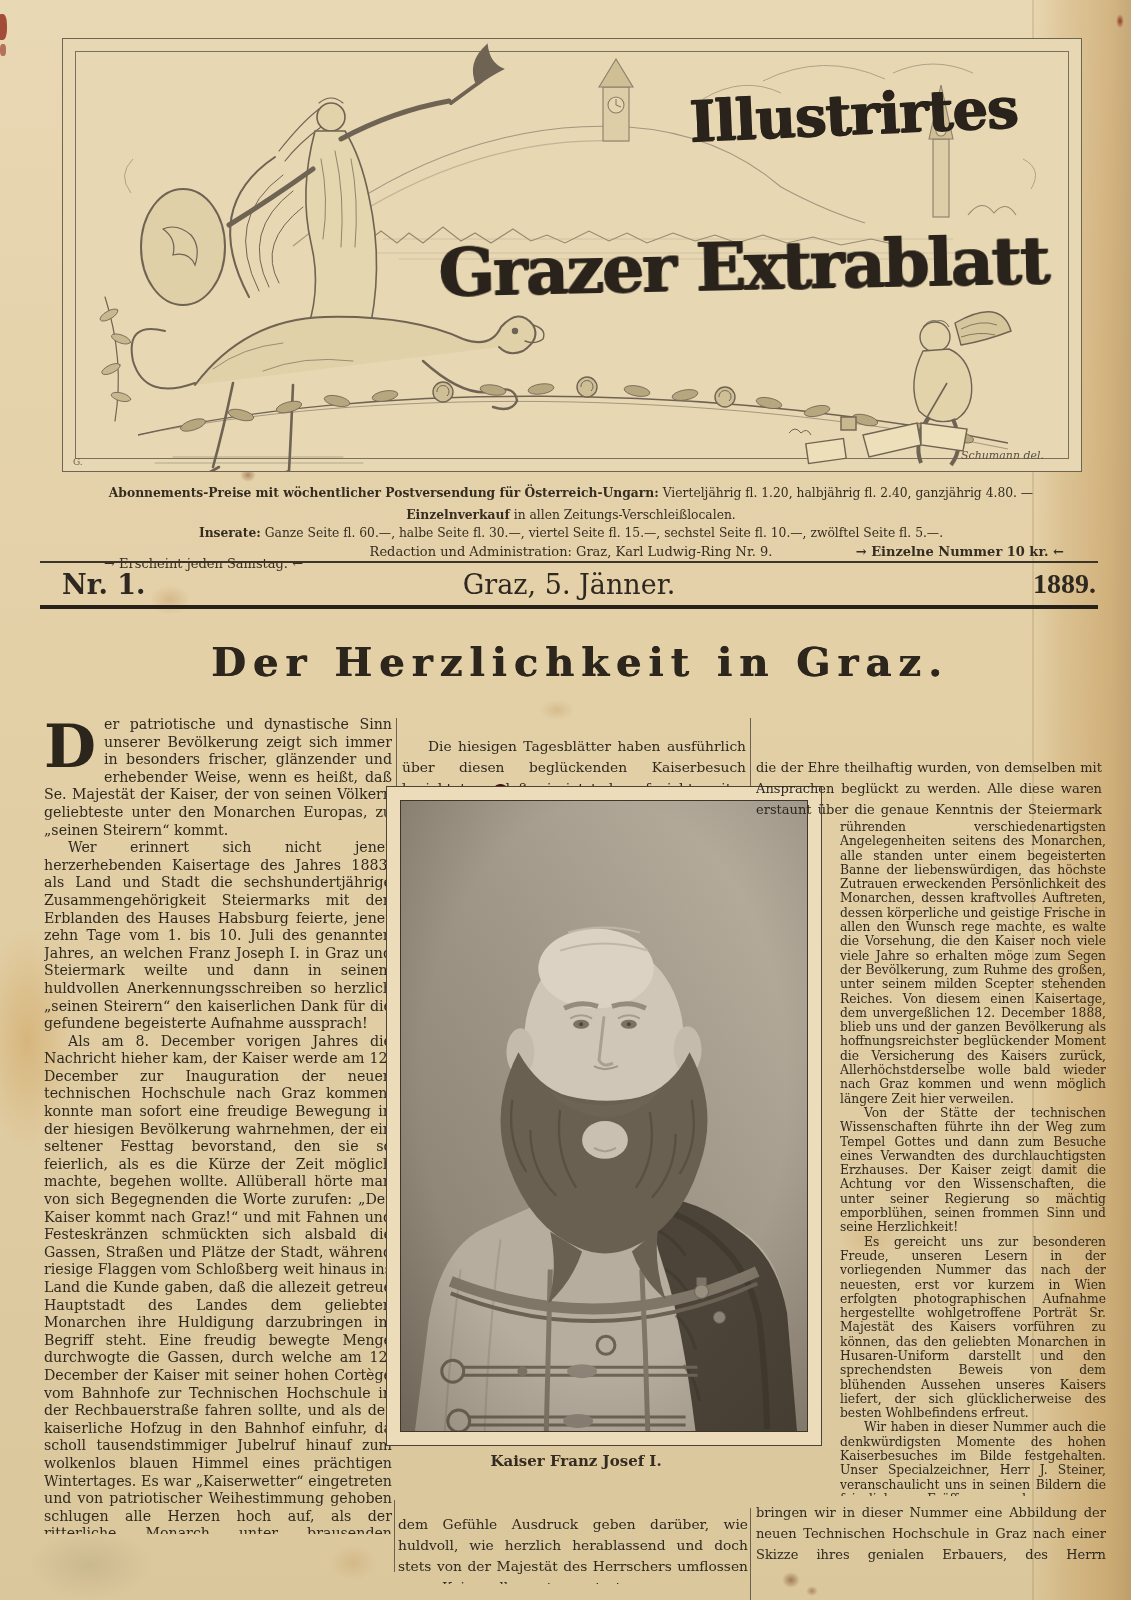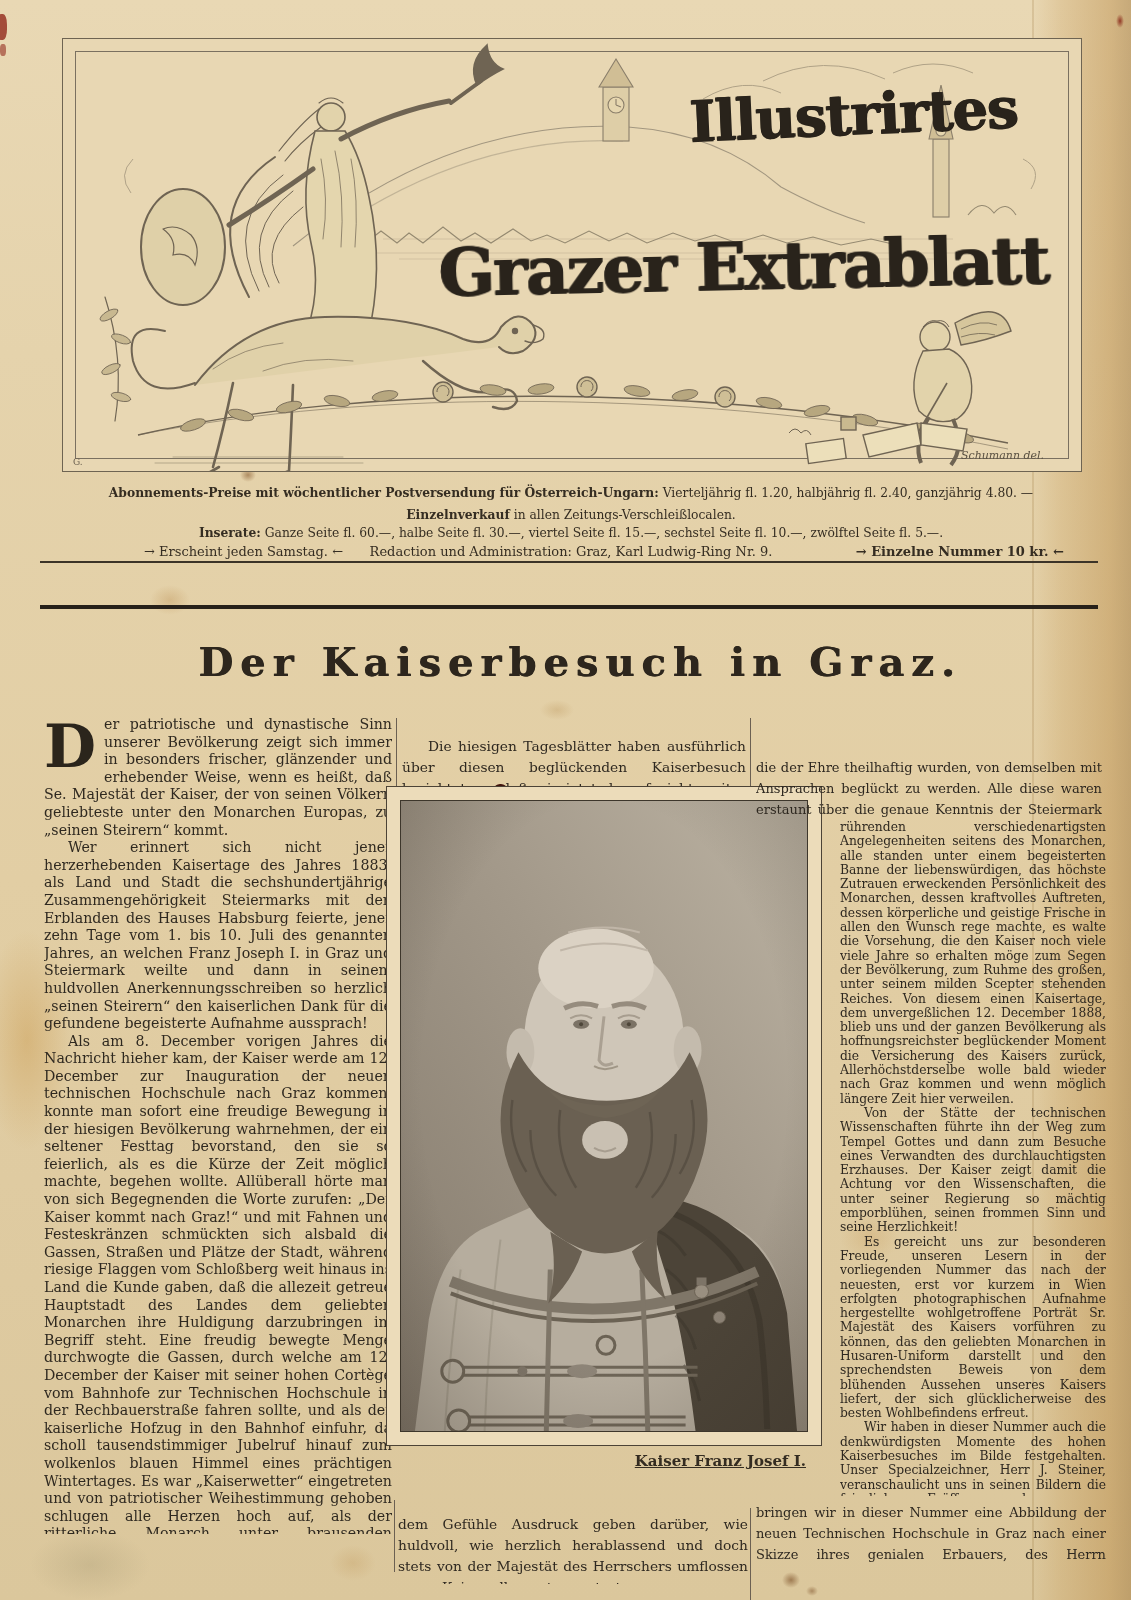--- a/index.html
+++ b/index.html
@@ -20,21 +20,21 @@
   .mast-title{position:absolute;font-weight:700;color:#29231b;text-align:center;
     text-shadow:1.4px 0 0 currentColor, 0 1px 0 currentColor;}
   .mast-title1{left:565px;top:42px;width:450px;font-size:56px;transform:rotate(-2.5deg);letter-spacing:-1px;}
   .mast-title2{left:345px;top:188px;width:670px;font-size:66px;transform:rotate(-1.2deg);letter-spacing:-2px;}
   
   .subs{position:absolute;left:56px;top:482px;width:1030px;text-align:center;color:#352d22;}
   .subs .l1{font-size:12.3px;line-height:22px;}
   .subs .l2{font-size:12.3px;line-height:14px;}
   .subs b{font-weight:700;}
   .subs .l3{position:relative;height:22px;font-size:13px;margin-top:4px;}
-  .l3-left{position:absolute;left:48px;top:0;margin-left:40px;}
+  .l3-left{position:absolute;left:48px;top:12px;}
   .l3-center{position:absolute;left:0;right:0;top:0;text-align:center;}
   .l3-right{position:absolute;right:22px;top:0;font-weight:bold;}
   .arrow{font-size:13px;letter-spacing:0;}
   
   .rule-top{position:absolute;left:40px;top:561px;width:1058px;height:2px;background:#3c3428;}
   .dateband{position:absolute;left:40px;top:567px;width:1058px;height:36px;}
   .issue-no{position:absolute;left:22px;top:2px;font-size:27px;font-weight:700;}
   .place-date{position:absolute;left:0;right:0;top:2px;text-align:center;font-size:27px;}
   .year{position:absolute;right:2px;top:1px;font-size:28px;font-weight:700;font-family:"Liberation Serif",serif;}
   .rule-thick{position:absolute;left:40px;top:605px;width:1058px;height:4px;background:#27211a;}
@@ -63,22 +63,22 @@
   .divider{position:absolute;width:1px;background:#6b6052;}
   .d1{left:396px;top:718px;height:72px;}
   .d2{left:750px;top:718px;height:110px;}
   .d3{left:394px;top:1500px;height:72px;}
   .d4{left:750px;top:1508px;height:92px;}
   
   .portrait{position:absolute;left:386px;top:786px;width:436px;height:660px;
     border:1.6px solid #4c4336;background:#ecdcba;box-sizing:border-box;}
   .portrait-inner{position:absolute;left:13px;top:13px;right:13px;bottom:13px;border:1px solid #3d362b;overflow:hidden;}
   .portrait-inner svg{display:block;width:100%;height:100%;}
-  .caption-title{position:absolute;left:346px;top:1452px;width:460px;text-align:right;
-    font-size:15px;font-weight:700;color:#342c21;text-decoration:underline;}
+  .caption-title{position:absolute;left:346px;top:1452px;width:460px;text-align:center;
+    font-size:15px;font-weight:700;color:#342c21;}
   .caption-sub{position:absolute;left:330px;top:1473px;width:492px;text-align:center;
     font-size:10.6px;color:#473e30;letter-spacing:.2px;}
 </style>
 </head>
 <body>
 
 <div class="page">
 
   <div class="edge-band"></div>
   <div class="edge-crease"></div>
@@ -232,23 +232,28 @@
       <span class="l3-center">Redaction und Administration: Graz, Karl Ludwig-Ring Nr. 9.</span>
       <span class="l3-right">
         <span class="arrow">→</span>
         <span>Einzelne Nummer 10 kr.</span>
         <span class="arrow">←</span>
       </span>
     </div>
   </div>
 
   <div class="rule-top"></div>
+  <div class="dateband">
+    <span class="issue-no">Nr. 1.</span>
+    <span class="place-date">Graz, 5. Jänner.</span>
+    <span class="year">1889.</span>
+  </div>
   <div class="rule-thick"></div>
 
-  <div class="headline">Der Kaiserbesuch in Graz.</div>
+  <div class="headline">Der Herzlichkeit in Graz.</div>
 
   <div class="divider d1"></div>
   <div class="divider d2"></div>
   <div class="divider d3"></div>
   <div class="divider d4"></div>
 
   <div class="col-left bodytext">
     <p><span class="dropcap">D</span><span>er patriotische und dynastische Sinn unserer Bevölkerung zeigt sich immer in besonders frischer, glänzender und erhebender Weise, wenn es heißt, daß Se. Majestät der Kaiser, der von seinen Völkern geliebteste unter den Monarchen Europas, zu „seinen Steirern“ kommt.</span></p>
     <p class="ind">Wer erinnert sich nicht jener herzerhebenden Kaisertage des Jahres 1883, als Land und Stadt die sechshundertjährige Zusammengehörigkeit Steiermarks mit den Erblanden des Hauses Habsburg feierte, jener zehn Tage vom 1. bis 10. Juli des genannten Jahres, an welchen Franz Joseph I. in Graz und Steiermark weilte und dann in seinem huldvollen Anerkennungsschreiben so herzlich „seinen Steirern“ den kaiserlichen Dank für die gefundene begeisterte Aufnahme aussprach!</p>
     <p class="ind">Als am 8. December vorigen Jahres die Nachricht hieher kam, der Kaiser werde am 12. December zur Inauguration der neuen technischen Hochschule nach Graz kommen, konnte man sofort eine freudige Bewegung in der hiesigen Bevölkerung wahrnehmen, der ein seltener Festtag bevorstand, den sie so feierlich, als es die Kürze der Zeit möglich machte, begehen wollte. Allüberall hörte man von sich Begegnenden die Worte zurufen: „Der Kaiser kommt nach Graz!“ und mit Fahnen und Festeskränzen schmückten sich alsbald die Gassen, Straßen und Plätze der Stadt, während riesige Flaggen vom Schloßberg weit hinaus ins Land die Kunde gaben, daß die allezeit getreue Hauptstadt des Landes dem geliebten Monarchen ihre Huldigung darzubringen im Begriff steht. Eine freudig bewegte Menge durchwogte die Gassen, durch welche am 12. December der Kaiser mit seiner hohen Cortège vom Bahnhofe zur Technischen Hochschule in der Rechbauerstraße fahren sollte, und als der kaiserliche Hofzug in den Bahnhof einfuhr, da scholl tausendstimmiger Jubelruf hinauf zum wolkenlos blauen Himmel eines prächtigen Wintertages. Es war „Kaiserwetter“ eingetreten und von patriotischer Weihestimmung gehoben schlugen alle Herzen hoch auf, als der ritterliche Monarch unter brausenden Hochrufen einfuhr in die Stadt und sich Tausende und aber Tausende erfreuen konnten an der huldvollen Freundlichkeit und den blauen milden Augen des geliebten kaiserlichen Herrn!</p>

